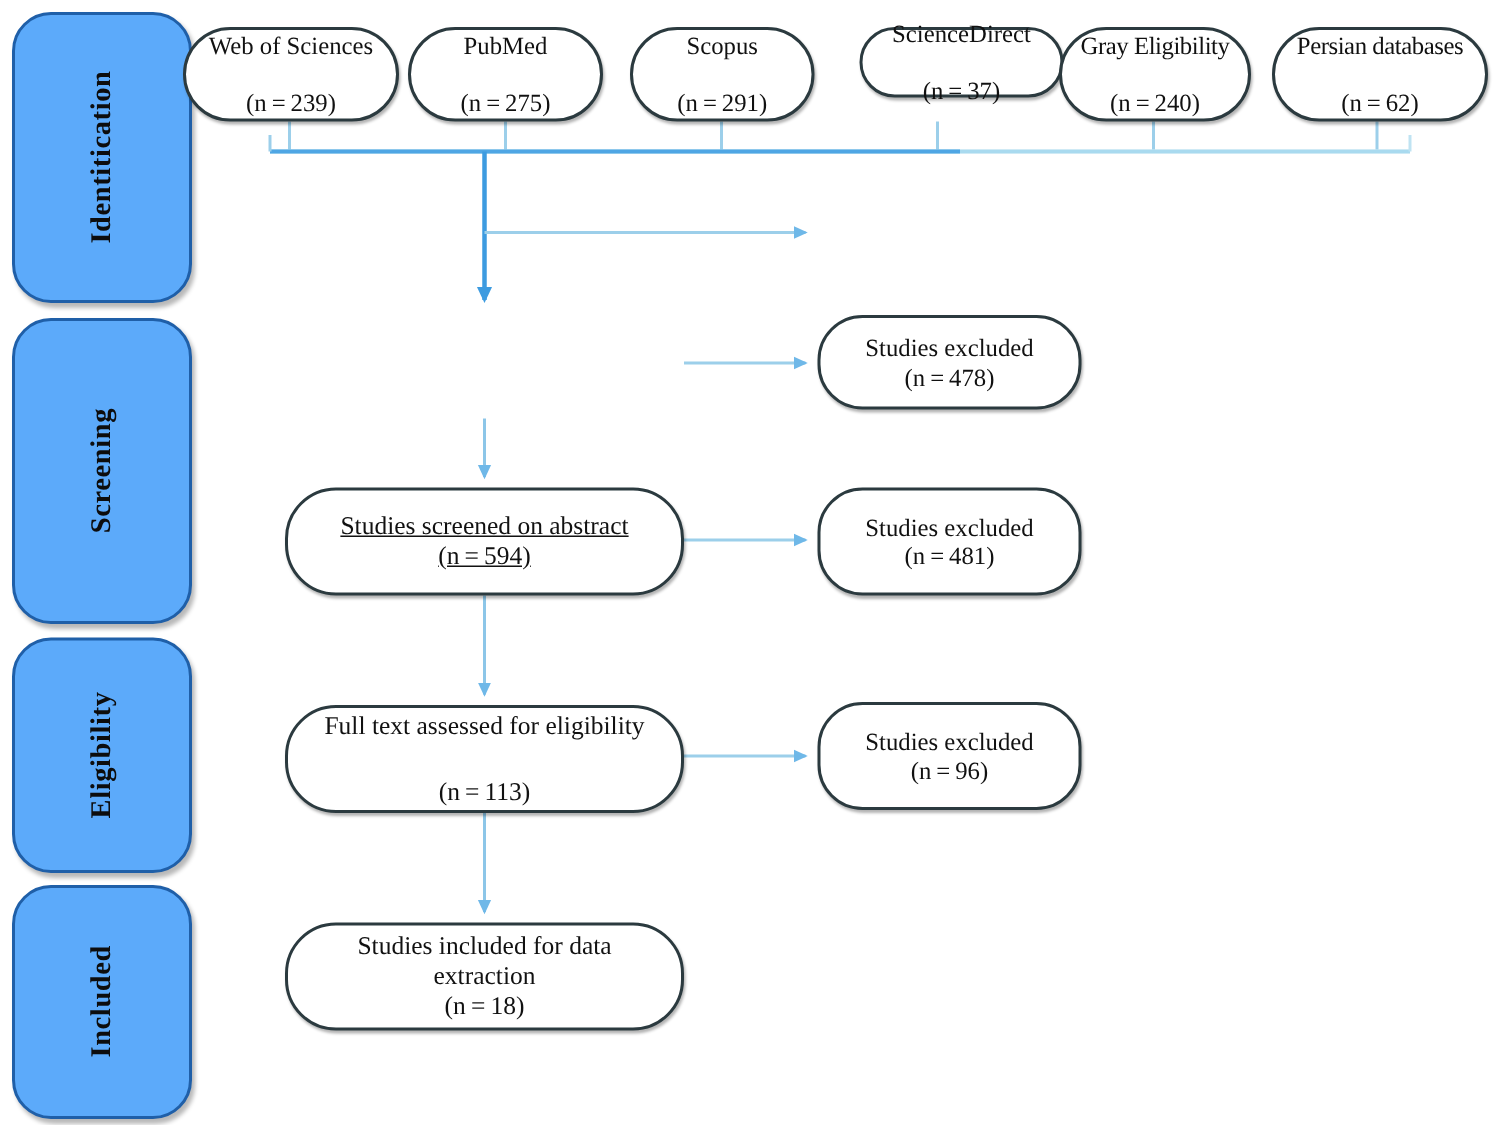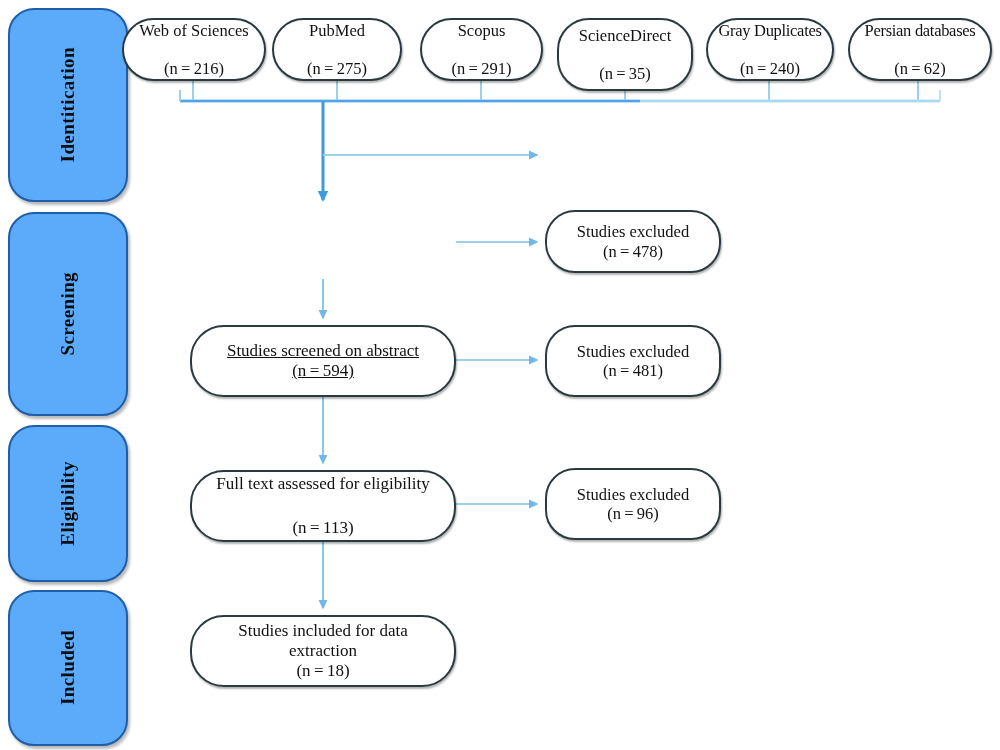--- a/index.html
+++ b/index.html
@@ -119,40 +119,40 @@
   <div class="stage-box" style="left:8px;top:425px;width:116px;height:153px;">
     <span class="stage-label">Eligibility</span>
   </div>
 
   <div class="stage-box" style="left:8px;top:590px;width:116px;height:152px;">
     <span class="stage-label">Included</span>
   </div>
 
   <div class="node src" style="left:122px;top:18px;width:144px;height:63px;">
     <span class="l1">Web of Sciences</span>
-    <span class="l2">(n = 216)</span>
+    <span class="l2">(n = 239)</span>
   </div>
 
   <div class="node src" style="left:272px;top:18px;width:130px;height:63px;">
     <span class="l1">PubMed</span>
     <span class="l2">(n = 275)</span>
   </div>
 
   <div class="node src" style="left:420px;top:18px;width:123px;height:63px;">
     <span class="l1">Scopus</span>
     <span class="l2">(n = 291)</span>
   </div>
 
-  <div class="node src" style="left:557px;top:18px;width:136px;height:73px;">
+  <div class="node src" style="left:573px;top:18px;width:136px;height:47px;">
     <span class="l1">ScienceDirect</span>
-    <span class="l2">(n = 35)</span>
+    <span class="l2">(n = 37)</span>
   </div>
 
   <div class="node src tight" style="left:706px;top:18px;width:128px;height:63px;">
-    <span class="l1">Gray Duplicates</span>
+    <span class="l1">Gray Eligibility</span>
     <span class="l2">(n = 240)</span>
   </div>
 
   <div class="node src tight" style="left:848px;top:18px;width:144px;height:63px;">
     <span class="l1">Persian databases</span>
     <span class="l2">(n = 62)</span>
   </div>
 
 
   <div class="node main" style="left:190px;top:325px;width:266px;height:72px;text-decoration:underline;">

